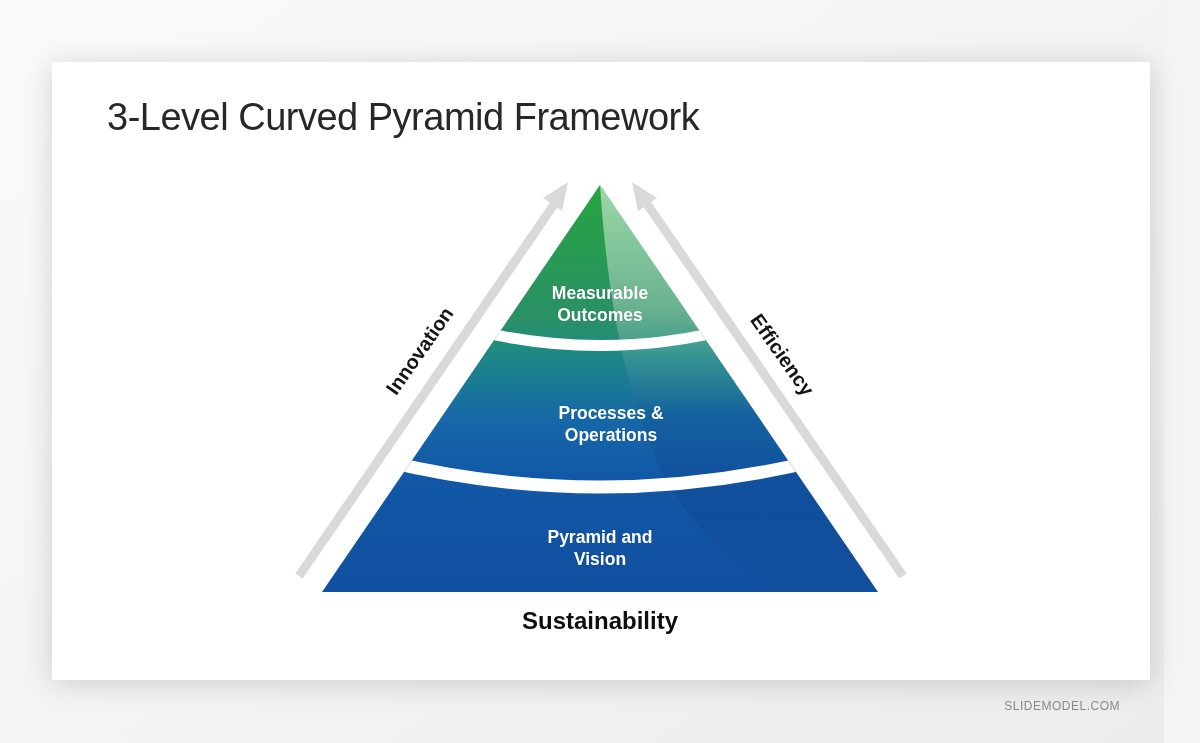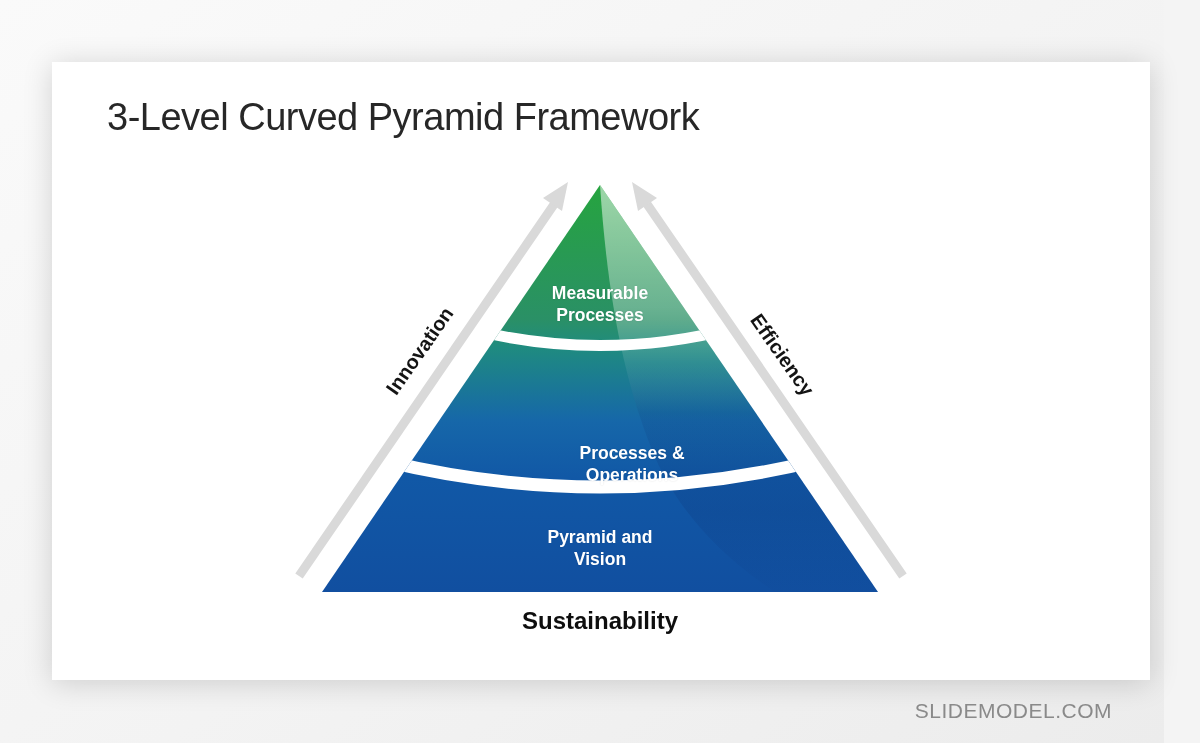--- a/index.html
+++ b/index.html
@@ -47,21 +47,21 @@
     width: 320px;
     text-align: center;
     color: #ffffff;
     font-size: 17.5px;
     font-weight: 700;
     line-height: 22px;
     white-space: pre-line;
     text-shadow: 0 0 2px rgba(0,0,0,0.12);
   }
   .lvl-1 { left: 600px; top: 304px; }
-  .lvl-2 { left: 632px; top: 424px; margin-top: 40px; }
+  .lvl-2 { left: 611px; top: 424px; }
   .lvl-3 { left: 600px; top: 548px; }
   .side-label {
     position: absolute;
     color: #141414;
     font-size: 20px;
     font-weight: 700;
     white-space: nowrap;
   }
   .side-left  { left: 420px; top: 351px; transform: translate(-50%,-50%) rotate(-55deg); }
   .side-right { left: 782px; top: 355px; transform: translate(-50%,-50%) rotate(55deg); }
@@ -70,23 +70,23 @@
     left: 600px;
     top: 621px;
     transform: translate(-50%,-50%);
     color: #0e0e0e;
     font-size: 24px;
     font-weight: 700;
     white-space: nowrap;
   }
   .watermark {
     position: absolute;
-    right: 52px;
+    right: 44px;
     top: 699px;
-    font-size: 21px;
+    font-size: 12px;
     color: #8a8a8a;
     letter-spacing: 0.5px;
   }
 </style>
 </head>
 <body>
 
 <div class="canvas">
 
   <div class="slide"></div>
@@ -125,21 +125,21 @@
 
     <path d="M600,185 L878,592 L322,592 Z" fill="url(#pyrGrad)"></path>
     <path clip-path="url(#triClip)" fill="url(#hlGrad)" d="M600,185 C607,290 622,375 652,450 C674,505 715,552 775,592 L900,592 L900,185 Z"></path>
     <path class="band" clip-path="url(#triClip)" stroke-width="11" d="M465,328 Q600,363 735,328" style="stroke: rgb(255, 255, 255);"></path>
     <path class="band" clip-path="url(#triClip)" stroke-width="13" d="M385,461 Q600,513 815,461" style="stroke: rgb(255, 255, 255);"></path>
   </svg>
 
   <h1 class="title">3-Level Curved Pyramid Framework</h1>
 
   <div class="lvl-label lvl-1" style="color: rgb(255, 255, 255);">Measurable
-Processes</div>
+Outcomes</div>
   <div class="lvl-label lvl-2" style="color: rgb(255, 255, 255);">Processes &amp;
 Operations</div>
   <div class="lvl-label lvl-3" style="color: rgb(255, 255, 255);">Pyramid and
 Vision</div>
 
   <div class="side-label side-left">Innovation</div>
   <div class="side-label side-right">Efficiency</div>
 
   <div class="base-label">Sustainability</div>
 

